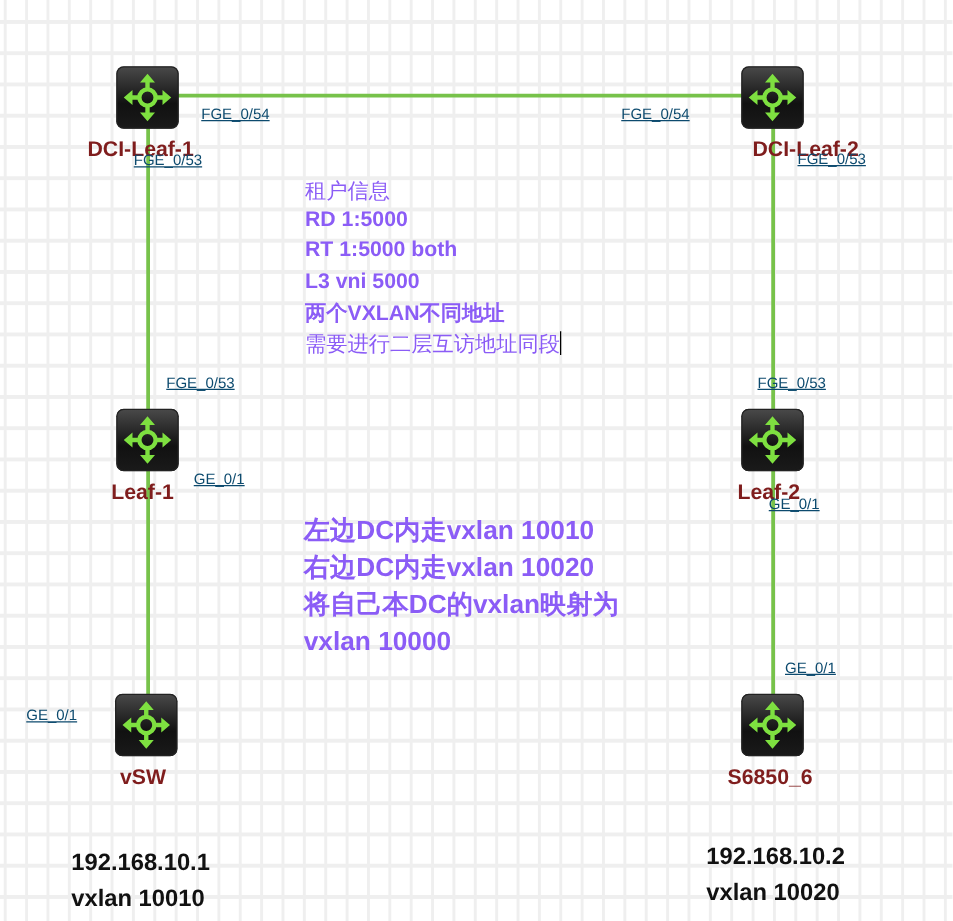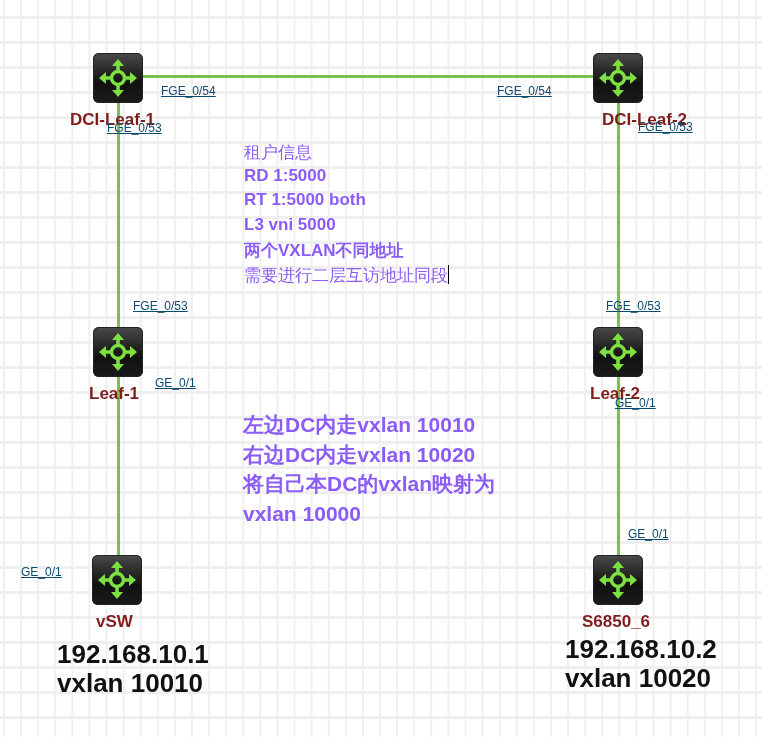--- a/index.html
+++ b/index.html
@@ -29,21 +29,21 @@
   }
   .note {
     position:absolute; color:#8b5cf6; white-space:nowrap;
   }
   .note div { height:24.5px; }
   .note1 { left:244px; top:141px; font-size:17px; font-weight:bold; }
   .note1 .serif { font-family:"DejaVu Serif","Liberation Serif", serif; font-weight:normal; }
   .note2 { left:243px; top:374px; font-size:21px; font-weight:bold; line-height:29.5px;margin-top:36px; }
   .note2 div { height:29.5px; }
   .caret { display:inline-block; width:1px; height:19px; background:#000; vertical-align:-3px; }
-  .host-info { position:absolute; font-size:26px; font-weight:bold; color:#111; line-height:29px; }
+  .host-info { position:absolute; font-size:19px; font-weight:bold; color:#111; line-height:29px;margin-top:36px; }
 </style>
 </head>
 <body>
 
 <div class="link" style="left:142px; top:75px; width:454px; height:3px;"></div>
 <div class="link" style="left:117px; top:102px; width:3px; height:226px;"></div>
 <div class="link" style="left:117px; top:376px; width:3px; height:180px;"></div>
 <div class="link" style="left:617px; top:102px; width:3px; height:226px;"></div>
 <div class="link" style="left:617px; top:376px; width:3px; height:180px;"></div>
 

